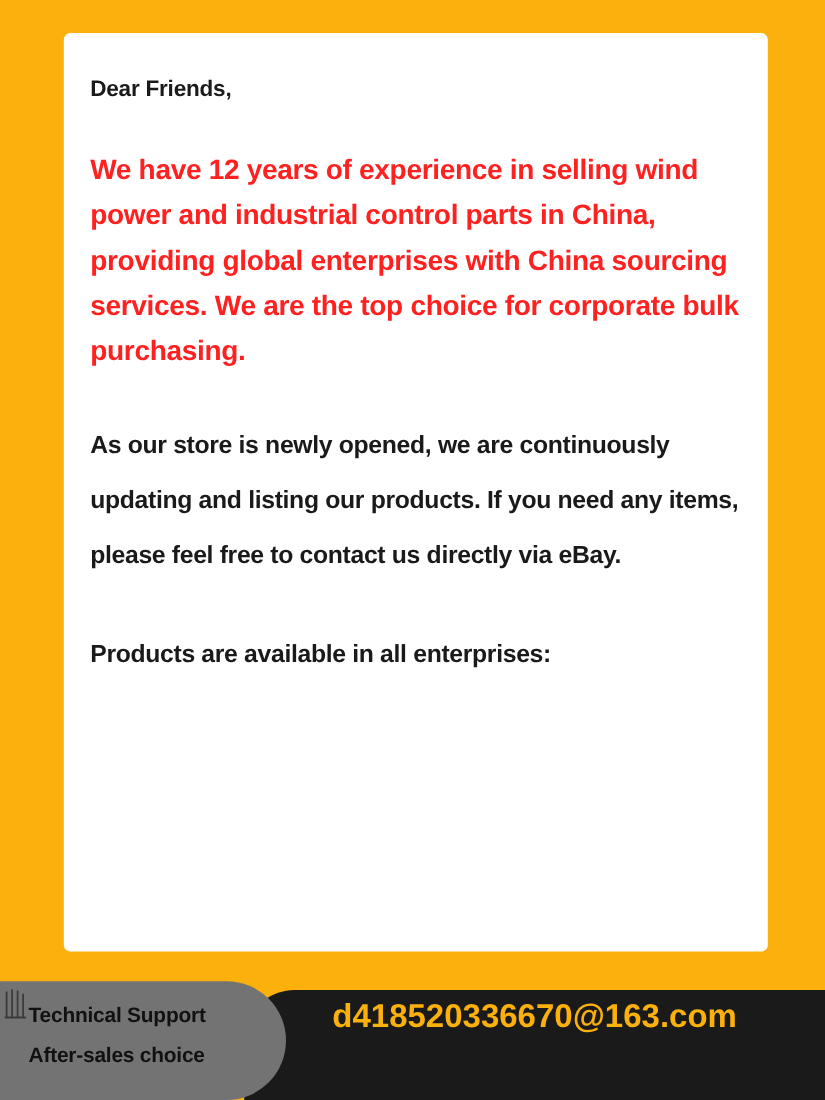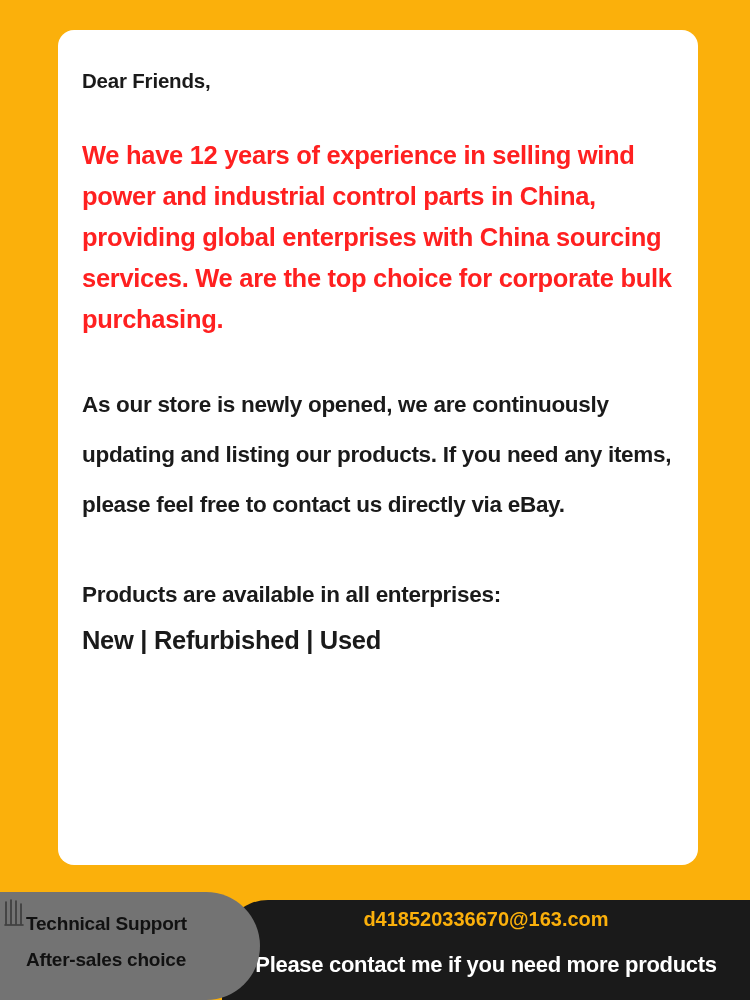--- a/index.html
+++ b/index.html
@@ -16,21 +16,21 @@
   }
 
   
   .card {
     position: absolute;
     left: 58px;
     top: 30px;
     width: 640px;
     height: 835px;
     background: #ffffff;
-    border-radius: 16px;
+    border-radius: 6px;
     box-sizing: border-box;
     padding: 30px 24px 0 24px;
     overflow: hidden;
   }
 
   .para {
     font-size: 20.5px;
     line-height: 41px;
     color: #1a1a1a;
     font-weight: 700;
@@ -118,21 +118,21 @@
     z-index: 2;
     overflow: hidden;
   }
   .email {
     position: absolute;
     top: 8px;
     left: 0;
     width: 528px;
     text-align: center;
     color: #FBB00B;
-    font-size: 20px;
+    font-size: 30px;
     font-weight: 700;
     letter-spacing: 0px;
   }
   .contact-note {
     position: absolute;
     top: 52px;
     left: 0;
     width: 528px;
     text-align: center;
     color: #ffffff;
@@ -152,34 +152,32 @@
 
   <p class="para red big">We have 12 years of experience in selling wind power and industrial control parts in China, providing global enterprises with China sourcing services. We are the top choice for corporate bulk purchasing.</p>
 
   <div class="spacer-md"></div>
 
   <p class="para medium">As our store is newly opened, we are continuously updating and listing our products. If you need any items, please feel free to contact us directly via eBay.</p>
 
   <div class="spacer-md"></div>
 
   <p class="para medium">Products are available in all enterprises:</p>
-  <p class="para big">New | Refurbished | Used</p>
 
   <div class="spacer-lg"></div>
 
 
   <div class="spacer-lg"></div>
 
 </div>
 
 <div class="bottom">
 
   <div class="black-bar">
     <div class="email">d418520336670@163.com</div>
-    <div class="contact-note">Please contact me if you need more products</div>
   </div>
 
   <div class="support-pill">
     <div class="support-text">
       <div>Technical Support</div>
       <div>After-sales choice</div>
     </div>
   </div>
 
   <svg class="hand-icon" viewBox="0 0 26 34">

